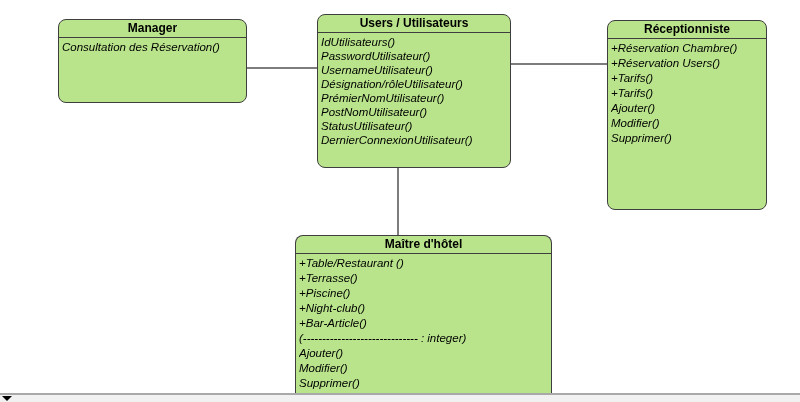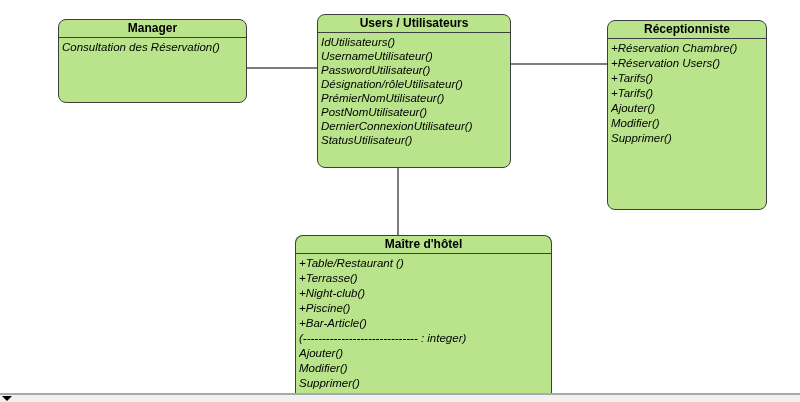--- a/index.html
+++ b/index.html
@@ -68,27 +68,27 @@
     <div class="cls-header">Manager</div>
     <div class="cls-body">
       <div class="member">Consultation des Réservation()</div>
     </div>
   </div>
 
   <div class="uml-class cls-users">
     <div class="cls-header">Users / Utilisateurs</div>
     <div class="cls-body">
       <div class="member">IdUtilisateurs()</div>
+      <div class="member">PasswordUtilisateur()</div>
       <div class="member">UsernameUtilisateur()</div>
-      <div class="member">PasswordUtilisateur()</div>
       <div class="member">Désignation/rôleUtilisateur()</div>
       <div class="member">PrémierNomUtilisateur()</div>
       <div class="member">PostNomUtilisateur()</div>
+      <div class="member">StatusUtilisateur()</div>
       <div class="member">DernierConnexionUtilisateur()</div>
-      <div class="member">StatusUtilisateur()</div>
     </div>
   </div>
 
   <div class="uml-class cls-recep">
     <div class="cls-header">Réceptionniste</div>
     <div class="cls-body">
       <div class="member">+Réservation Chambre()</div>
       <div class="member">+Réservation Users()</div>
       <div class="member">+Tarifs()</div>
       <div class="member">+Tarifs()</div>
@@ -96,22 +96,22 @@
       <div class="member">Modifier()</div>
       <div class="member">Supprimer()</div>
     </div>
   </div>
 
   <div class="uml-class cls-maitre">
     <div class="cls-header">Maître d'hôtel</div>
     <div class="cls-body">
       <div class="member">+Table/Restaurant ()</div>
       <div class="member">+Terrasse()</div>
+      <div class="member">+Piscine()</div>
       <div class="member">+Night-club()</div>
-      <div class="member">+Piscine()</div>
       <div class="member">+Bar-Article()</div>
       <div class="member">(------------------------------ : integer)</div>
       <div class="member">Ajouter()</div>
       <div class="member">Modifier()</div>
       <div class="member">Supprimer()</div>
     </div>
   </div>
 
   <div class="pane-divider"></div>
   <div class="bottom-strip"></div>

